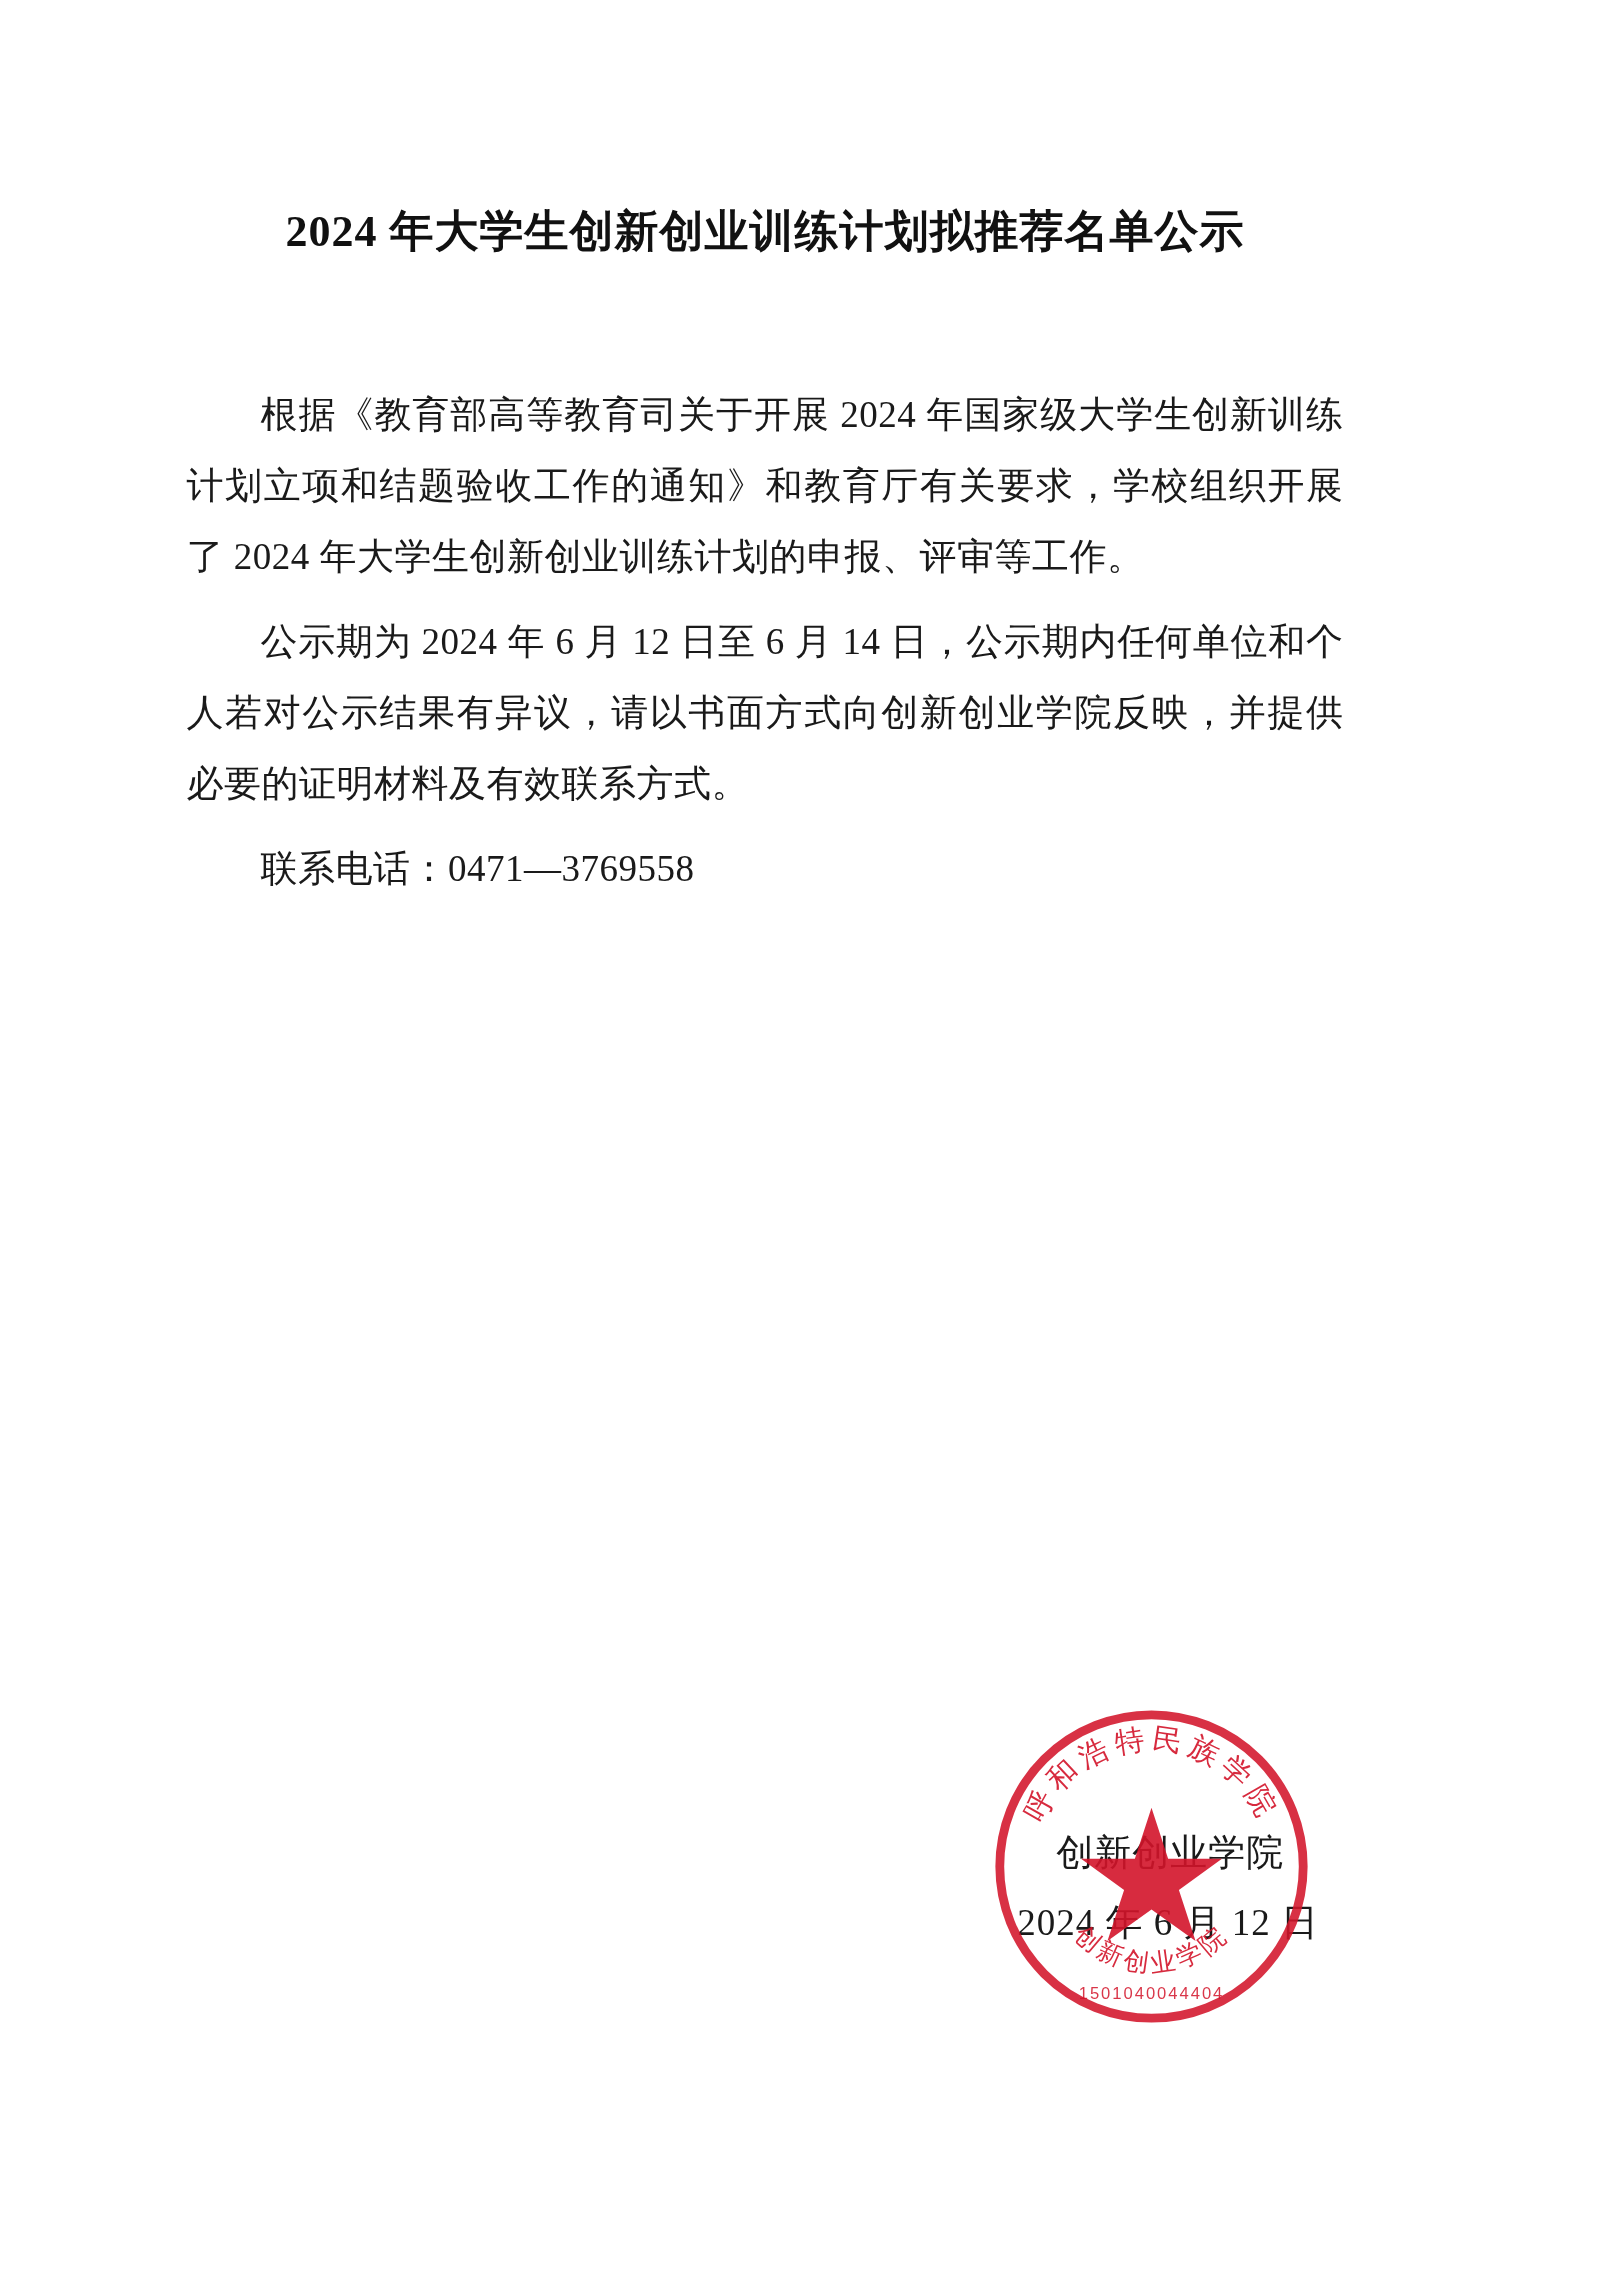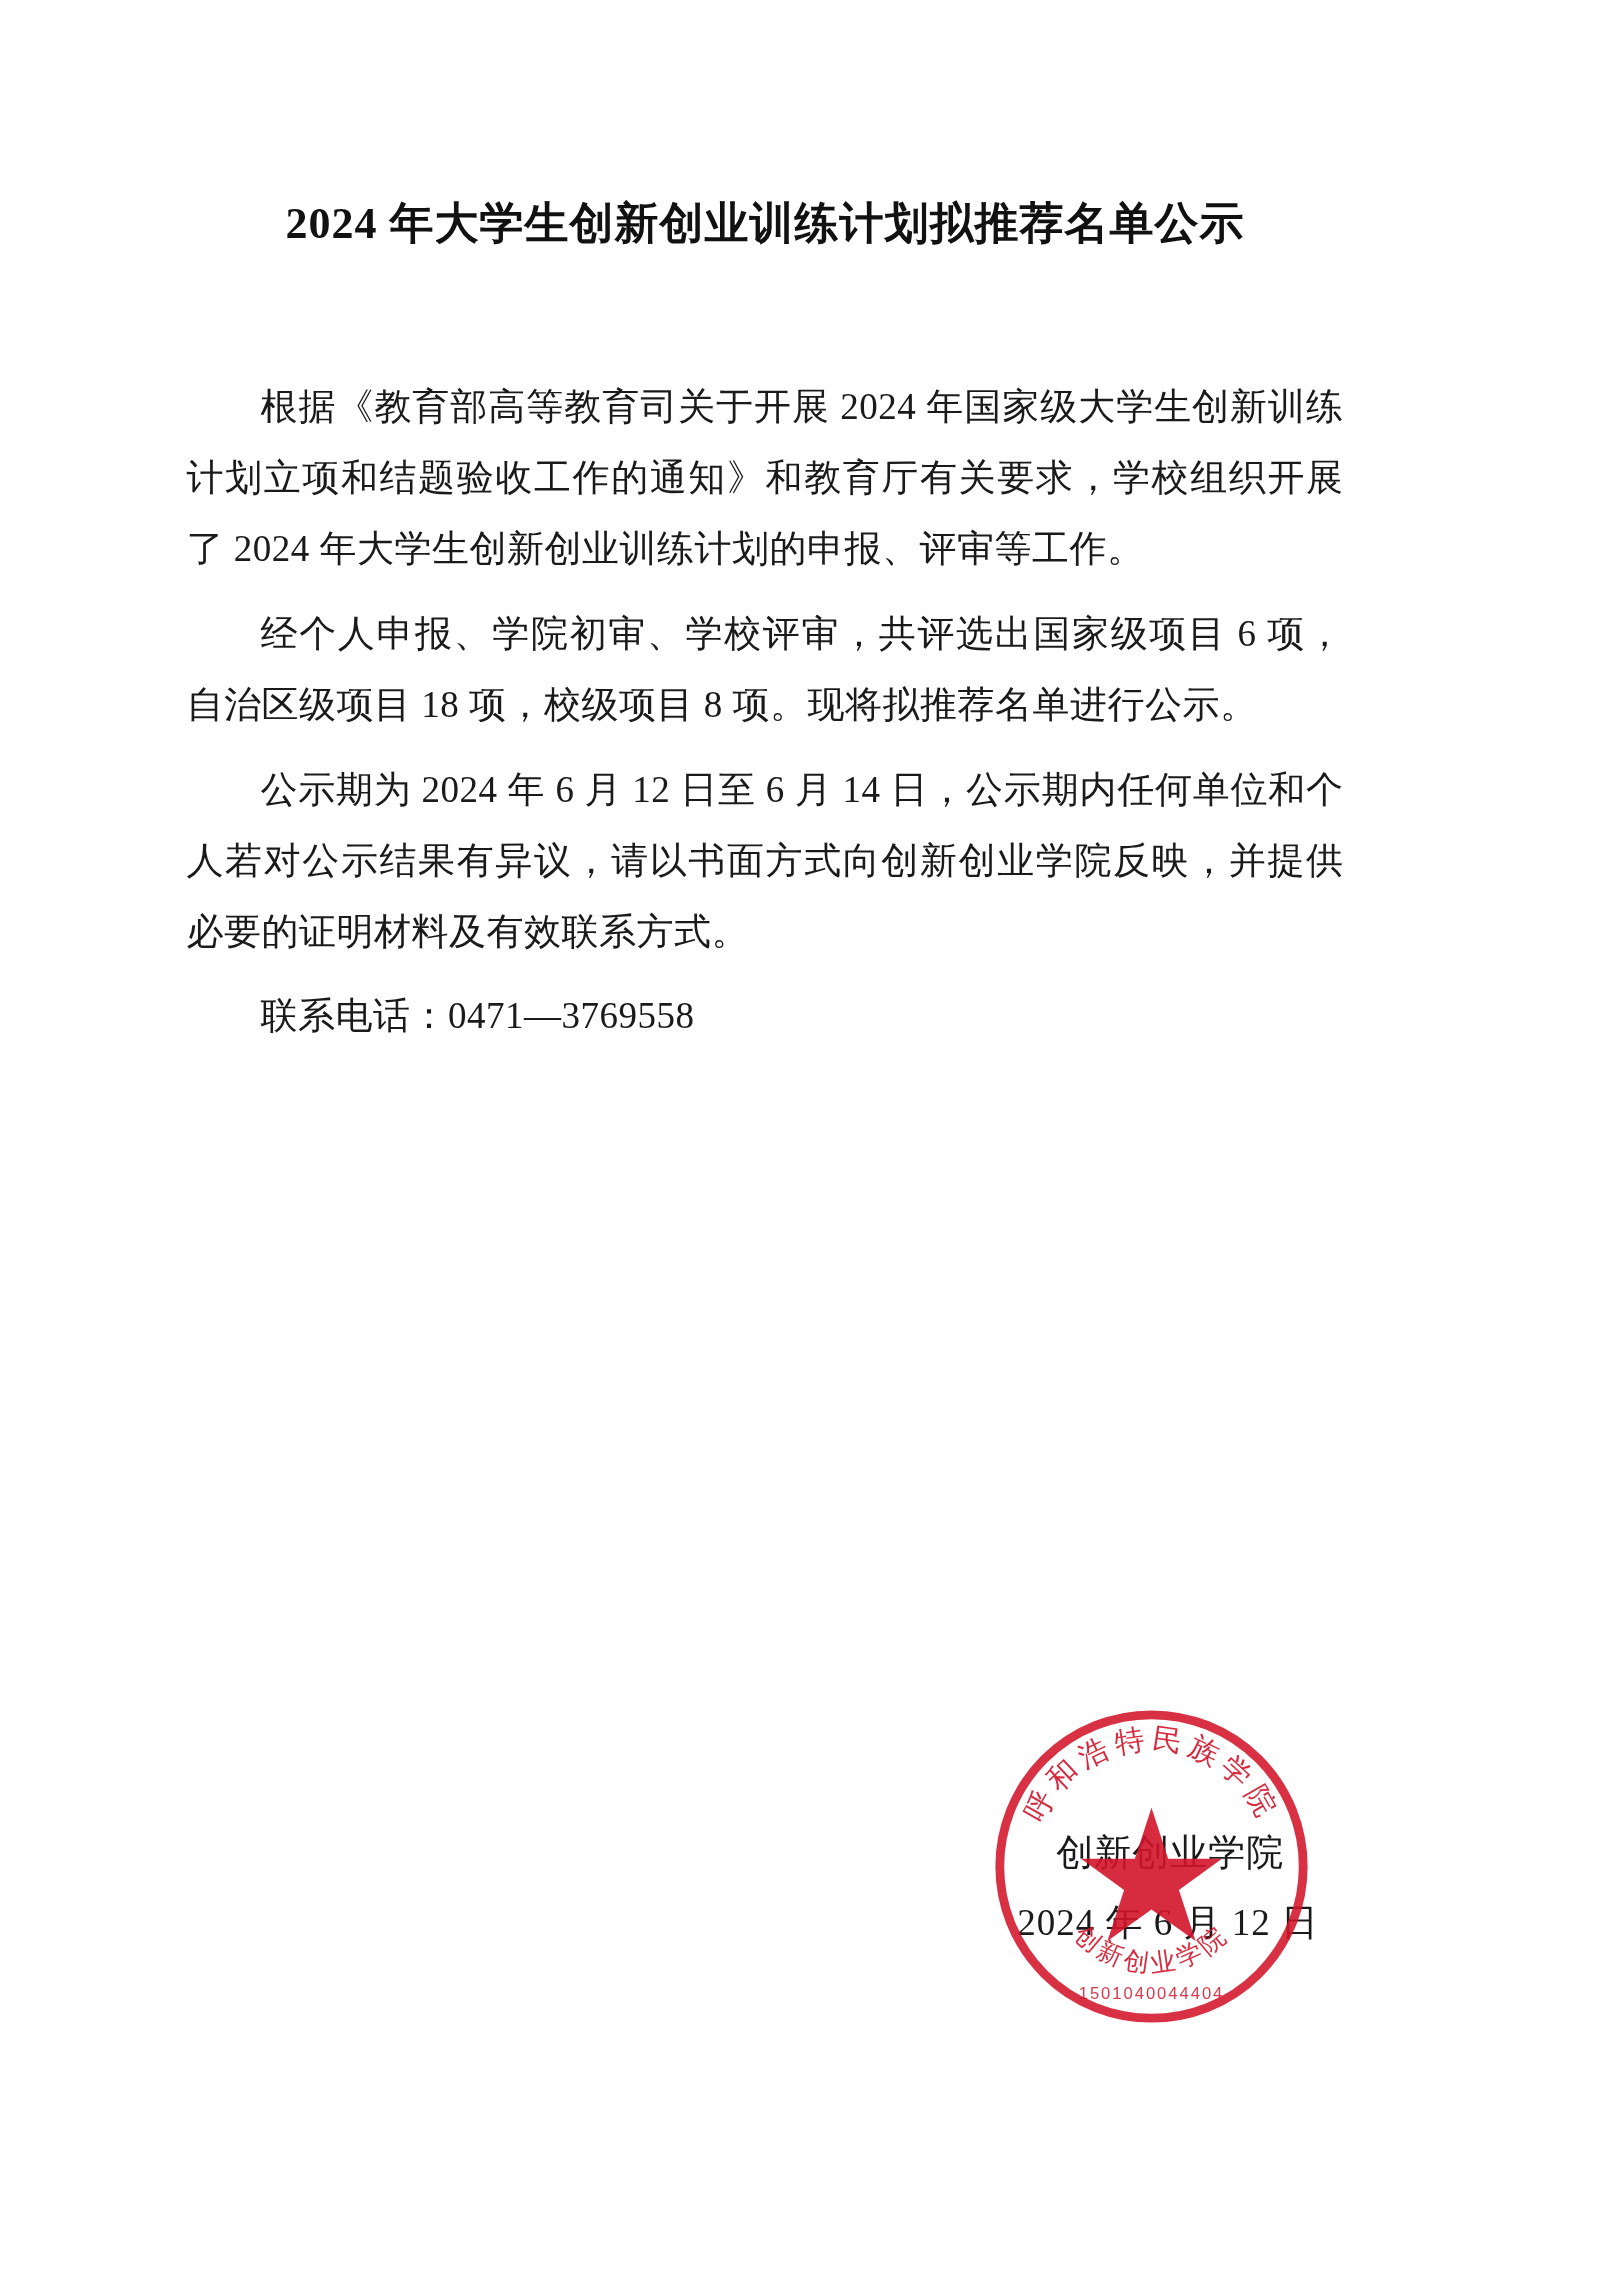--- a/index.html
+++ b/index.html
@@ -13,21 +13,21 @@
     font-family: "Liberation Serif", "DejaVu Serif", serif;
     color: #1a1a1a;
     position: relative;
     overflow: hidden;
   }
   .page {
     position: relative;
     width: 1530px;
     height: 2293px;
     box-sizing: border-box;
-    padding: 8px;
+    padding: 16px;
   }
   .doc-title {
     text-align: center;
     font-size: 44px;
     font-weight: bold;
     letter-spacing: 1px;
     margin: 0;
     padding-top: 186px;
     color: #111;
     font-family: "Liberation Serif", "DejaVu Serif", serif;
@@ -87,21 +87,20 @@
 </style>
 </head>
 <body>
 
 <div class="page">
 
   <h1 class="doc-title">2024 年大学生创新创业训练计划拟推荐名单公示</h1>
 
   <div class="body-block">
     <p class="para">根据《教育部高等教育司关于开展 2024 年国家级大学生创新训练计划立项和结题验收工作的通知》和教育厅有关要求，学校组织开展了 2024 年大学生创新创业训练计划的申报、评审等工作。</p>
-    <p class="para">经个人申报、学院初审、学校评审，共评选出国家级项目 6 项，自治区级项目 18 项，校级项目 8 项。现将拟推荐名单进行公示。</p>
     <p class="para">公示期为 2024 年 6 月 12 日至 6 月 14 日，公示期内任何单位和个人若对公示结果有异议，请以书面方式向创新创业学院反映，并提供必要的证明材料及有效联系方式。</p>
     <p class="para">联系电话：0471—3769558</p>
   </div>
 
   <div class="sign-block">
     <span class="sign-line sign-org">创新创业学院</span>
     <span class="sign-line sign-date">2024 年 6 月 12 日</span>
   </div>
 
   <div class="seal">

